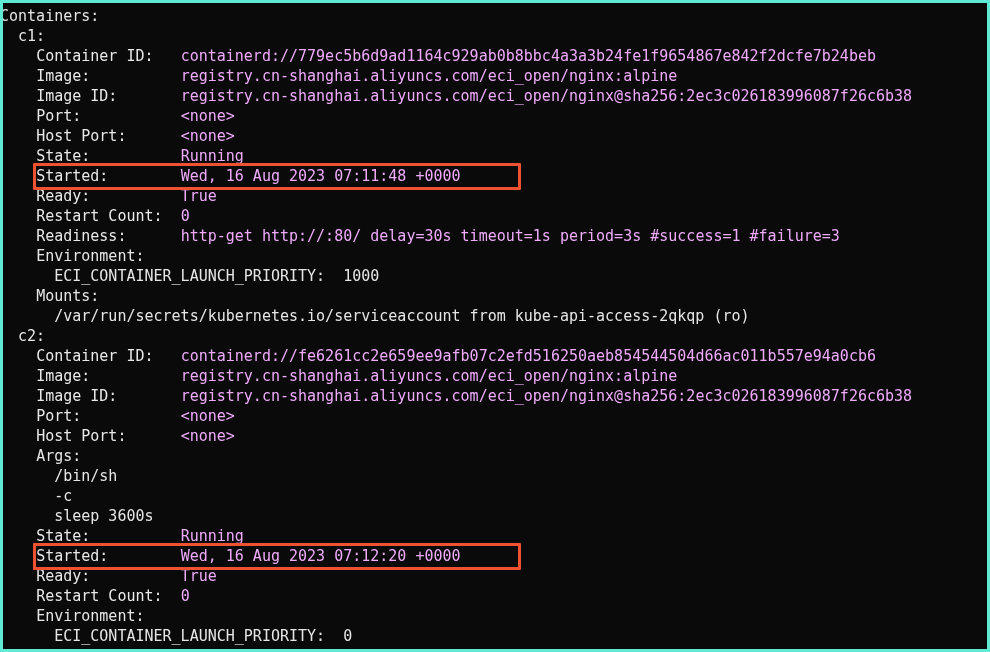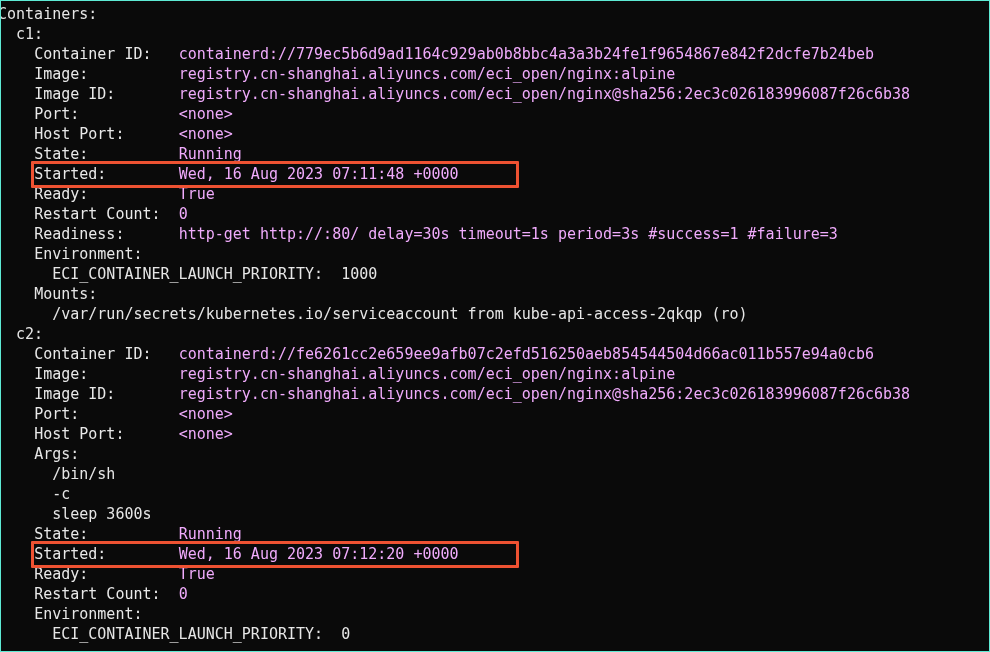--- a/index.html
+++ b/index.html
@@ -5,21 +5,21 @@
   html,body{margin:0;padding:0;background:#0d0d0d;}
   body{
     width:990px;height:652px;overflow:hidden;
     font-family:"DejaVu Sans Mono","Liberation Mono",monospace;
     background:#0a0a0a;
     position:relative;
   }
   #terminal{
     position:absolute;inset:0;
     background:#0a0a0a;
-    border:1px solid #5eead4;
+    border:3px solid #5eead4;
     box-sizing:border-box;
     overflow:hidden;
   }
   .doc{
     position:absolute;
     left:0px;top:3px;
     width:1200px;
     font-size:15px;
     line-height:20px;
     letter-spacing:0px;

